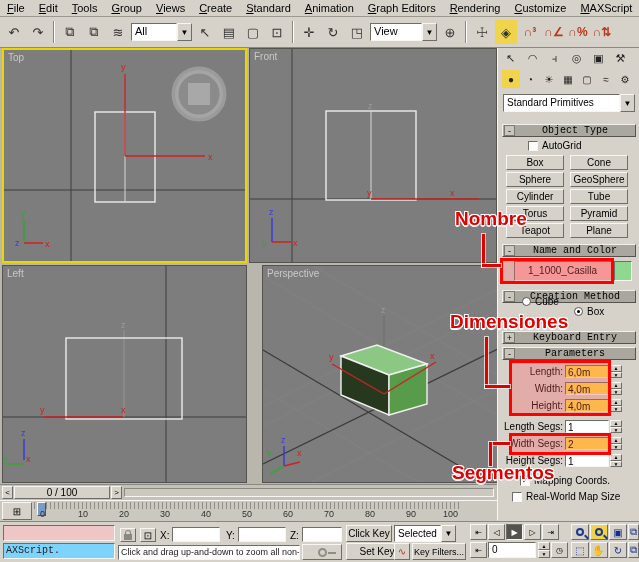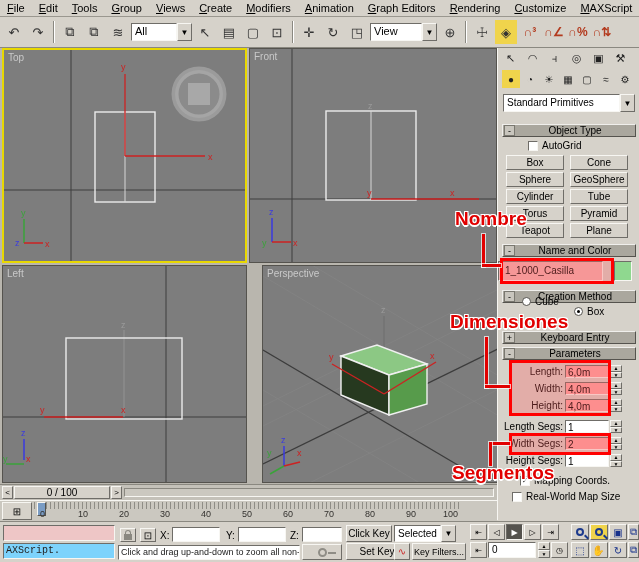--- a/index.html
+++ b/index.html
@@ -42,36 +42,36 @@
   .pcats{position:absolute;left:4px;top:22px;display:flex;gap:1px;}
   .pcat{width:18px;height:18px;display:flex;align-items:center;justify-content:center;font-size:10px;color:#222;}
   .pcat.active{background:#f0d44c;}
   .pdrop{position:absolute;left:5px;top:46px;width:132px;height:18px;display:flex;}
   .pdrop .val{flex:1;height:18px;padding:2px 3px;background:#fff;border:1px solid;
               border-color:#6f6d68 #f7f6f2 #f7f6f2 #6f6d68;}
   .rollout{position:absolute;left:4px;width:134px;height:13px;display:flex;align-items:center;
            background:#aaa79e;border:1px solid;border-color:#f0efec #55534e #55534e #f0efec;}
   .rollout .pm{width:11px;height:11px;margin-left:1px;display:flex;align-items:center;justify-content:center;
                font-size:9px;background:#c8c5bd;border:1px solid #7a7870;}
-  .rollout .rt{flex:1;text-align:center;font-size:10px;}
+  .rollout .rt{flex:1;text-align:center;font-size:10px;font-family:Liberation Mono, monospace;}
   .objbtn{position:absolute;width:58px;height:15px;display:flex;align-items:center;justify-content:center;font-size:10px;}
   .chkrow{position:absolute;display:flex;align-items:center;gap:4px;}
   .chk{width:10px;height:10px;background:#fff;border:1px solid;border-color:#6f6d68 #f7f6f2 #f7f6f2 #6f6d68;
        font-size:8px;line-height:8px;text-align:center;color:#333;}
-  .namefield{position:absolute;left:0;top:213px;width:105px;height:20px;background:#f2b2b2;
-             border:1px solid;border-color:#6f6d68 #f7f6f2 #f7f6f2 #6f6d68;padding:3px 6px;font-size:10px;}
+  .namefield{position:absolute;left:16px;top:213px;width:105px;height:20px;background:#f2b2b2;
+             border:1px solid;border-color:#6f6d68 #f7f6f2 #f7f6f2 #6f6d68;padding:3px 13px;font-size:10px;}
   .swatch{position:absolute;left:116px;top:213px;width:18px;height:20px;
           border:1px solid;border-color:#6f6d68 #f7f6f2 #f7f6f2 #6f6d68;}
   .radio{width:9px;height:9px;border-radius:50%;background:#fff;border:1px solid #55534e;position:relative;}
   .radio.sel::after{content:"";position:absolute;left:2px;top:2px;width:3px;height:3px;border-radius:50%;background:#000;}
   .prow{position:absolute;left:5px;width:132px;height:15px;display:flex;align-items:center;}
   .prow .plabel{width:62px;text-align:right;padding-right:2px;}
   .prow .pfield{width:44px;height:13px;background:#fff;border:1px solid;
                 border-color:#6f6d68 #f7f6f2 #f7f6f2 #6f6d68;padding:1px 2px;font-size:10px;}
-  .prow .pfield.hl{background:#fca5a5;}
+  .prow .pfield.hl{background:#fde047;}
   .spin{width:12px;height:13px;margin-left:1px;display:flex;flex-direction:column;}
   .spin div{flex:1;display:flex;align-items:center;justify-content:center;font-size:5px;line-height:4px;
             border:1px solid;border-color:#f7f6f2 #6f6d68 #6f6d68 #f7f6f2;background:#d6d2ca;}
   
   .timeslider{position:absolute;left:0;top:484px;width:497px;height:16px;background:#c4c1b9;
               border-top:1px solid #8a8880;}
   .ts-prev{position:absolute;left:2px;top:1px;width:11px;height:13px;font-size:8px;display:flex;align-items:center;justify-content:center;}
   .ts-handle{position:absolute;left:14px;top:1px;width:96px;height:13px;display:flex;align-items:center;justify-content:center;font-size:10px;}
   .ts-next{position:absolute;left:111px;top:1px;width:11px;height:13px;font-size:8px;display:flex;align-items:center;justify-content:center;}
   .ts-track{position:absolute;left:124px;top:3px;width:370px;height:9px;background:#cbc8c0;
@@ -121,21 +121,21 @@
 
 <div class="app">
 
   <div class="menubar">
     <span class="menu-item">File</span>
     <span class="menu-item">Edit</span>
     <span class="menu-item">Tools</span>
     <span class="menu-item">Group</span>
     <span class="menu-item">Views</span>
     <span class="menu-item">Create</span>
-    <span class="menu-item">Modifiers</span>
+    <span class="menu-item">Standard</span>
     <span class="menu-item">Animation</span>
     <span class="menu-item">Graph Editors</span>
     <span class="menu-item">Rendering</span>
     <span class="menu-item">Customize</span>
     <span class="menu-item">MAXScript</span>
 
   </div>
 
   <div class="toolbar">
     <div class="tbtn">

